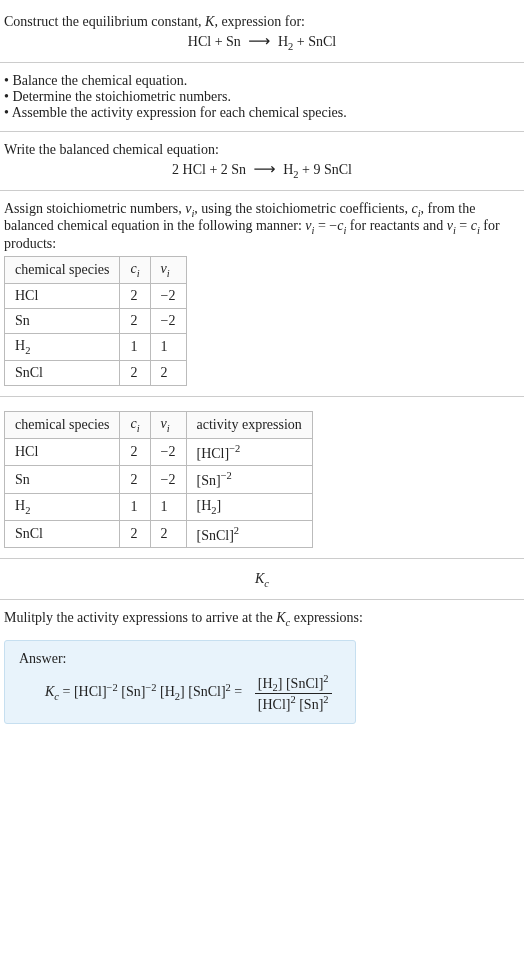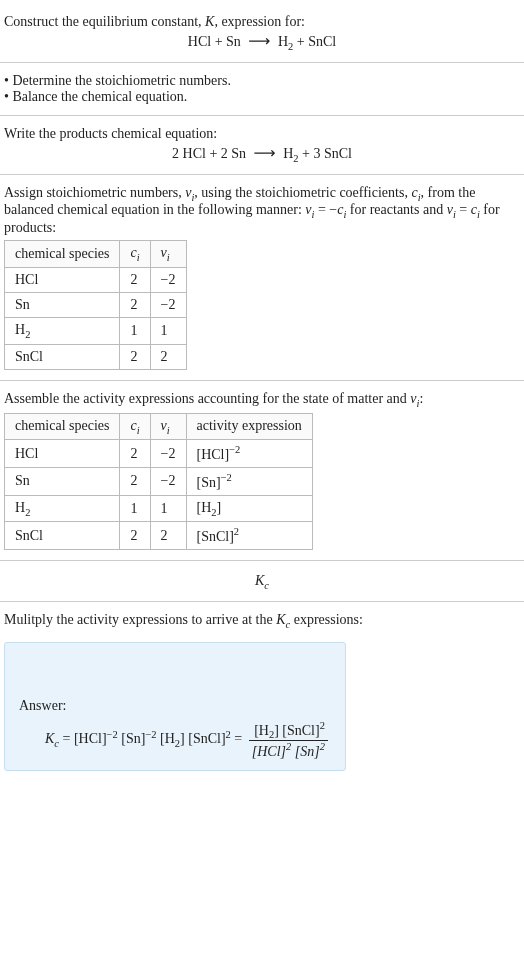--- a/index.html
+++ b/index.html
@@ -51,44 +51,42 @@
       background: #e8f3fb;
       border: 1px solid #c6dff0;
       border-radius: 3px;
       padding: 10px 14px;
       margin: 6px 4px;
       display: inline-block;
     }
     .frac {
       display: inline-block;
       vertical-align: middle;
-      text-align: right;
-      margin: 0 3px;
+      text-align: left;
+      margin: 0 9px;
     }
     .frac .num {
       display: block;
       border-bottom: 1px solid #222;
       padding: 0 3px;
     }
     .frac .den {
       display: block;
       padding: 0 3px;
-      font-style: italic;
     }
     .arrow {
       font-size: 1.1em;
       margin: 0 4px;
     }
     .eqline {
       margin-top: 2px;
       text-align: center;
     }
     .answer-label {
       margin-bottom: 6px;
-      margin-top: 45px;
     }
     .answer-eq {
       padding-left: 26px;
     }
   </style>
 </head>
 <body>
 
 
 
@@ -99,32 +97,33 @@
   <div class="eqline">
     <span>HCl</span><span> + </span><span>Sn</span>
     <span class="arrow">⟶</span>
     <span>H</span><span class="sub">2</span><span> + </span><span>SnCl</span>
   </div>
 </div>
 
 <hr class="divider">
 
 <div class="section">
+  <div>• Balance the chemical equation.</div>
   <div>• Determine the stoichiometric numbers.</div>
-  <div>• Balance the chemical equation.</div>
-</div>
-
-<hr class="divider">
-
-<div class="section">
-  <div>Write the products chemical equation:</div>
+  <div>• Assemble the activity expression for each chemical species.</div>
+</div>
+
+<hr class="divider">
+
+<div class="section">
+  <div>Write the balanced chemical equation:</div>
   <div class="eqline">
     <span>2 HCl</span><span> + </span><span>2 Sn</span>
     <span class="arrow">⟶</span>
-    <span>H</span><span class="sub">2</span><span> + </span><span>3 SnCl</span>
+    <span>H</span><span class="sub">2</span><span> + </span><span>9 SnCl</span>
   </div>
 </div>
 
 <hr class="divider">
 
 <div class="section">
   <div>
     <span>Assign stoichiometric numbers, </span><span class="italic">ν</span><span class="sub italic">i</span><span>, using the stoichiometric coefficients, </span><span class="italic">c</span><span class="sub italic">i</span><span>, from the balanced chemical equation in the following manner: </span><span class="italic">ν</span><span class="sub italic">i</span><span> = −</span><span class="italic">c</span><span class="sub italic">i</span><span> for reactants and </span><span class="italic">ν</span><span class="sub italic">i</span><span> = </span><span class="italic">c</span><span class="sub italic">i</span><span> for products:</span>
   </div>
   <table>
@@ -154,23 +153,20 @@
       <td>2</td>
       <td>2</td>
     </tr>
   </tbody>
     </table>
 </div>
 
 <hr class="divider">
 
 <div class="section">
-  <div>
-    <span>Assemble the activity expressions accounting for the state of matter and </span><span class="italic">ν</span><span class="sub italic">i</span><span>:</span>
-  </div>
   <table>
     <tbody>
         <tr>
       <th>chemical species</th>
       <th><span class="italic">c</span><span class="sub italic">i</span></th>
       <th><span class="italic">ν</span><span class="sub italic">i</span></th>
       <th>activity expression</th>
     </tr>
     <tr>
       <td>HCl</td>

